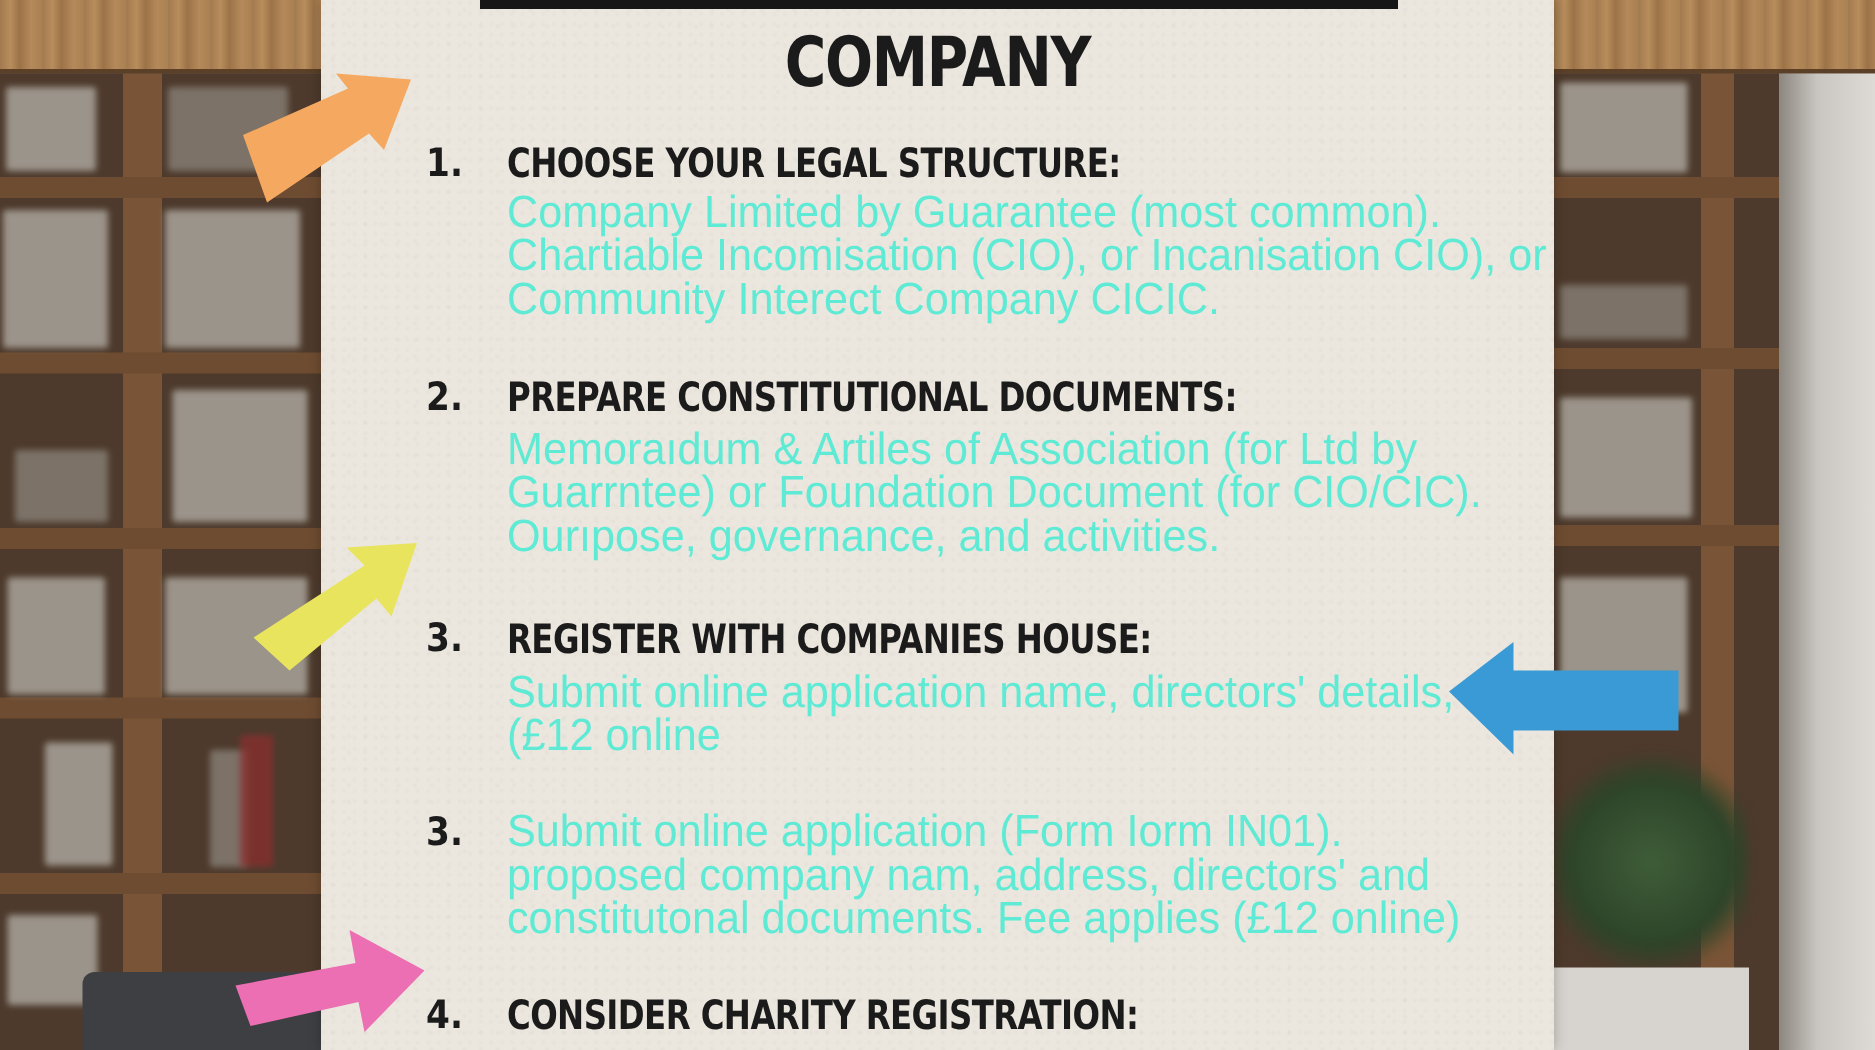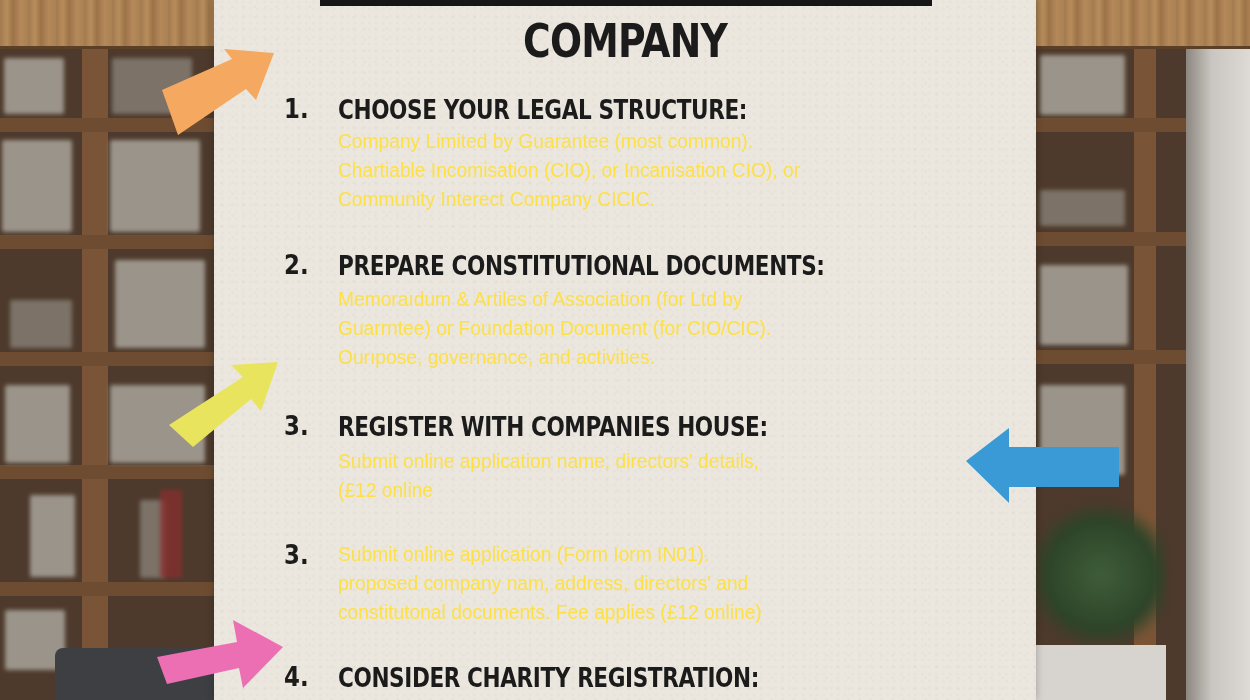--- a/index.html
+++ b/index.html
@@ -62,21 +62,21 @@
       font-family: "DejaVu Sans", sans-serif; font-weight: bold; font-size: 26px;
       transform: scaleX(0.88); transform-origin: 0 0;
     }
     .step .heading {
       position: absolute; left: 54px; top: 0; white-space: nowrap;
       font-family: "DejaVu Sans", sans-serif; font-weight: bold; font-size: 27px; letter-spacing: -0.5px;
       transform: scaleX(0.80); transform-origin: 0 0;
     }
     .step .body {
       position: absolute; left: 54px; white-space: nowrap;
-      font-family: "Liberation Sans", sans-serif; font-size: 20px; line-height: 29px; color: #fde047;
+      font-family: "Liberation Sans", sans-serif; font-size: 30px; line-height: 29px; color: #5eead4;
     }
     .step .body div { transform: scaleX(0.96); transform-origin: 0 0; }
 
     
     .arrow { position: absolute; }
   </style>
 </head>
 <body>
 
 <div class="scene">

